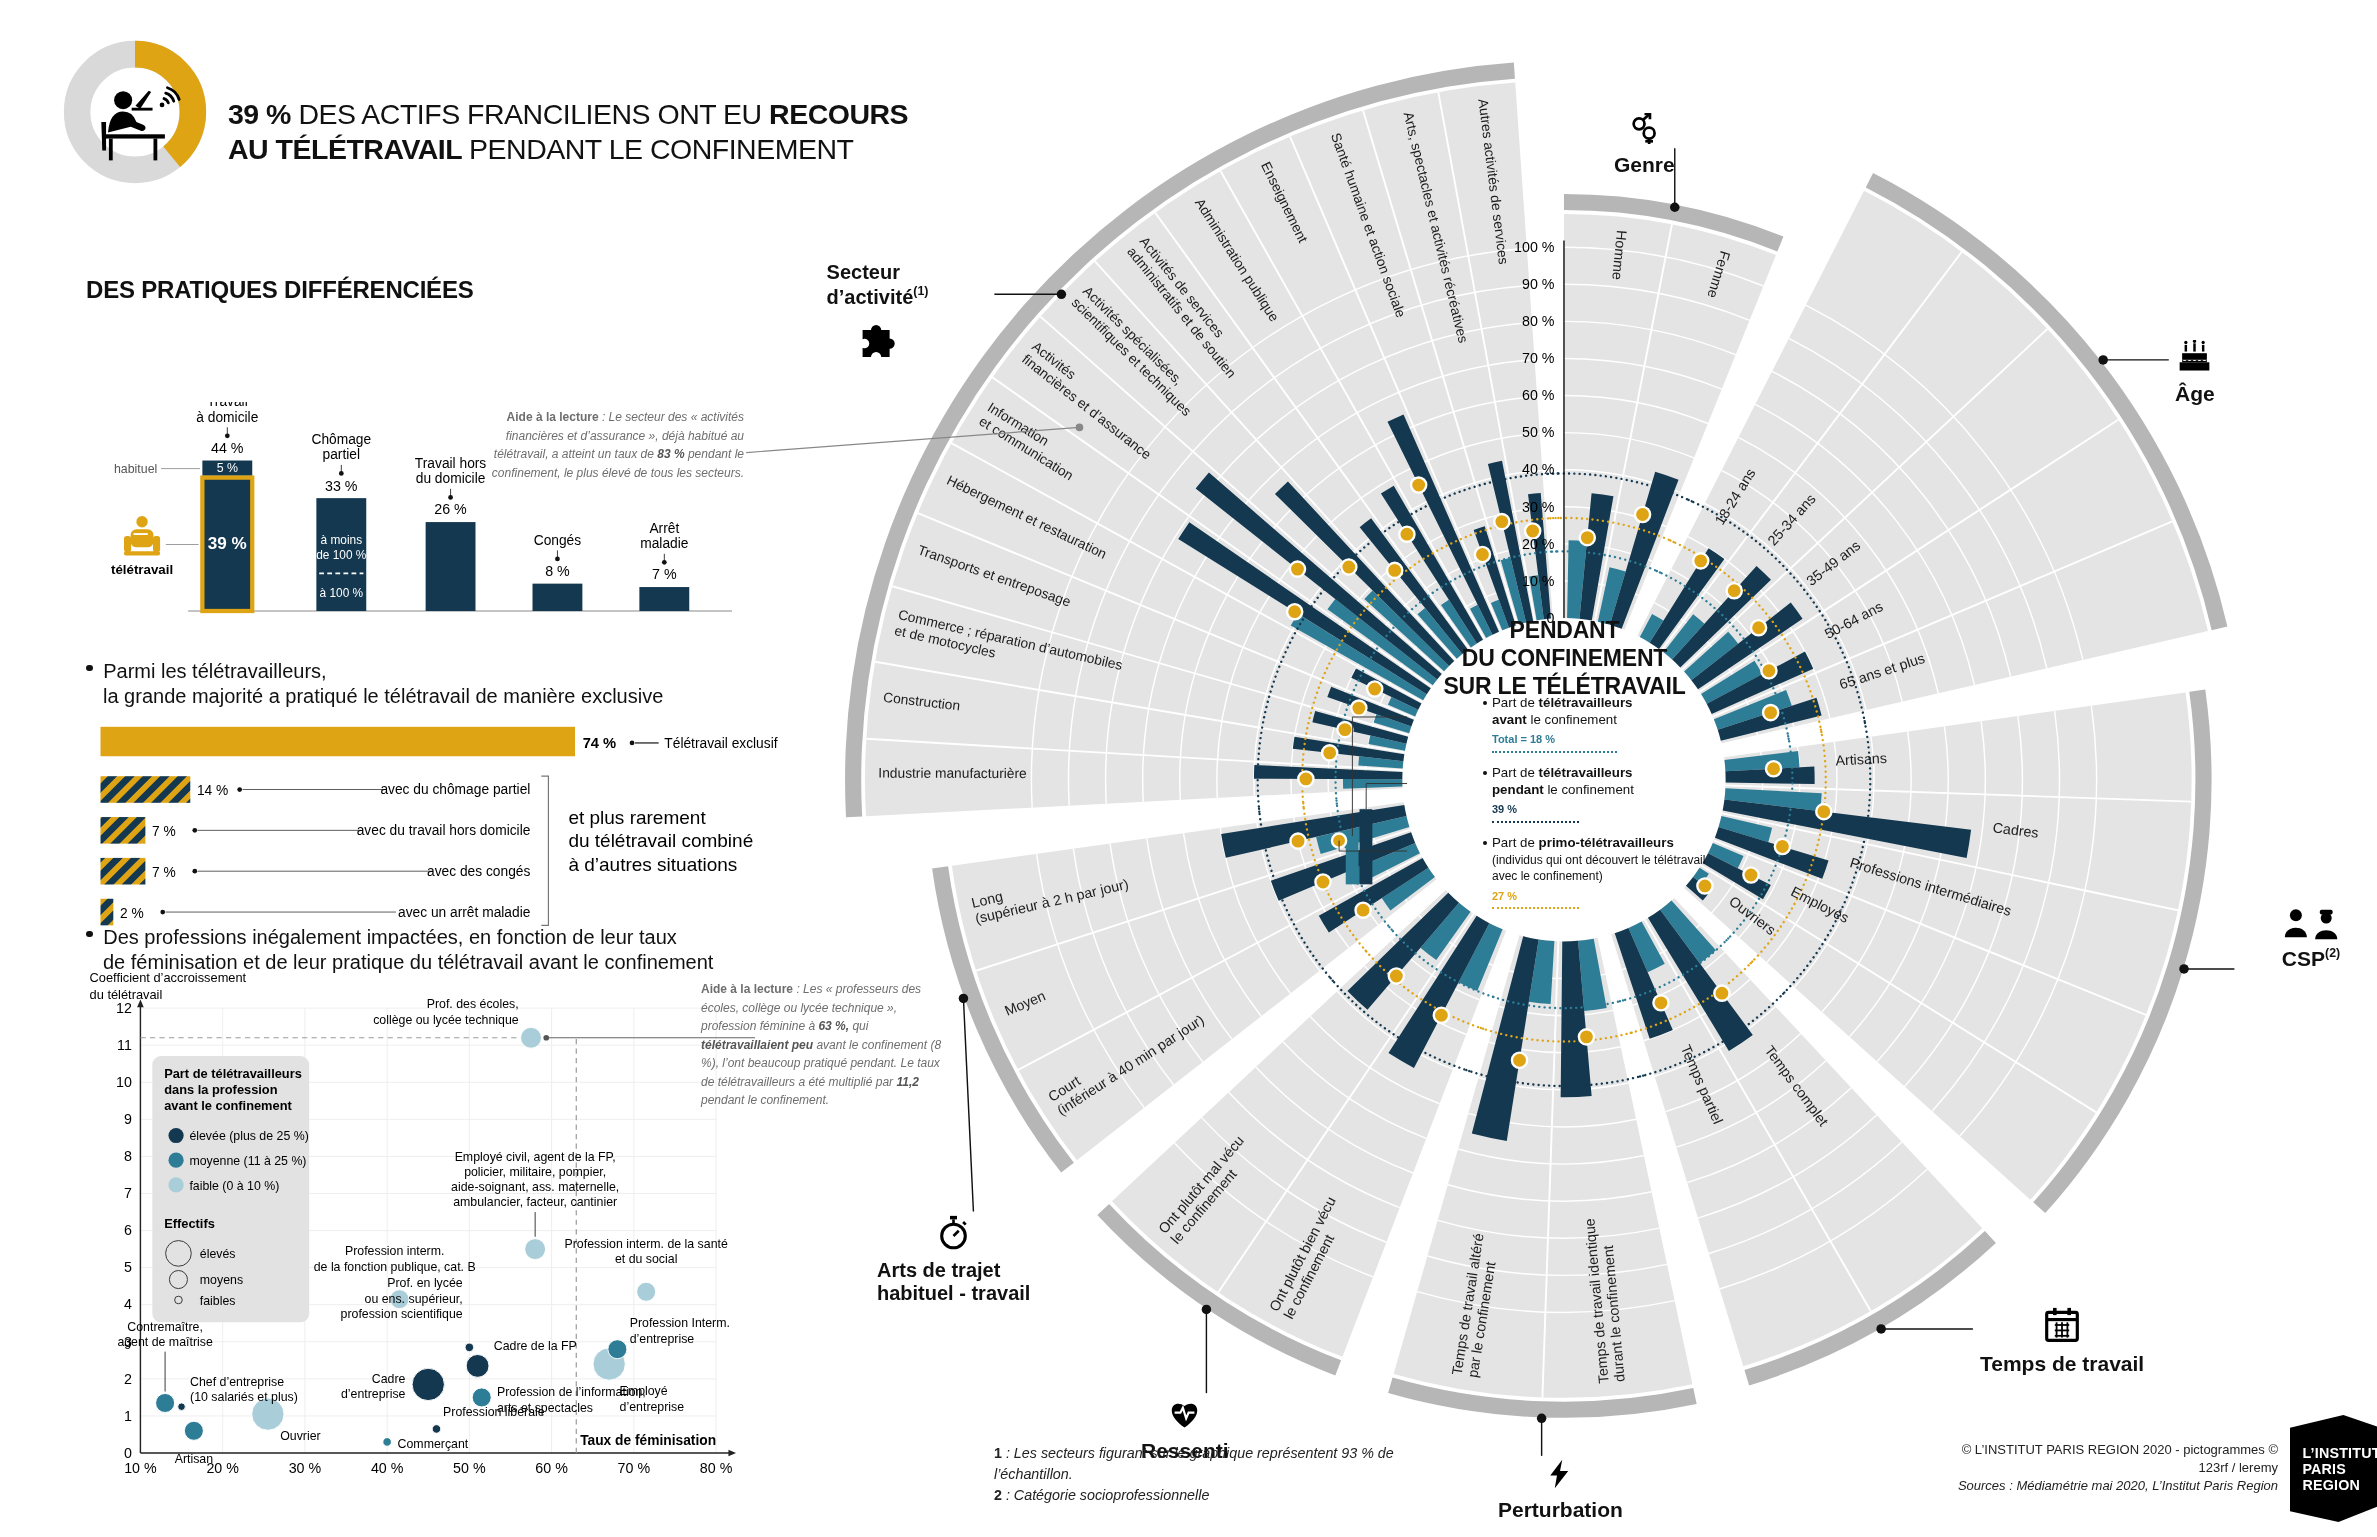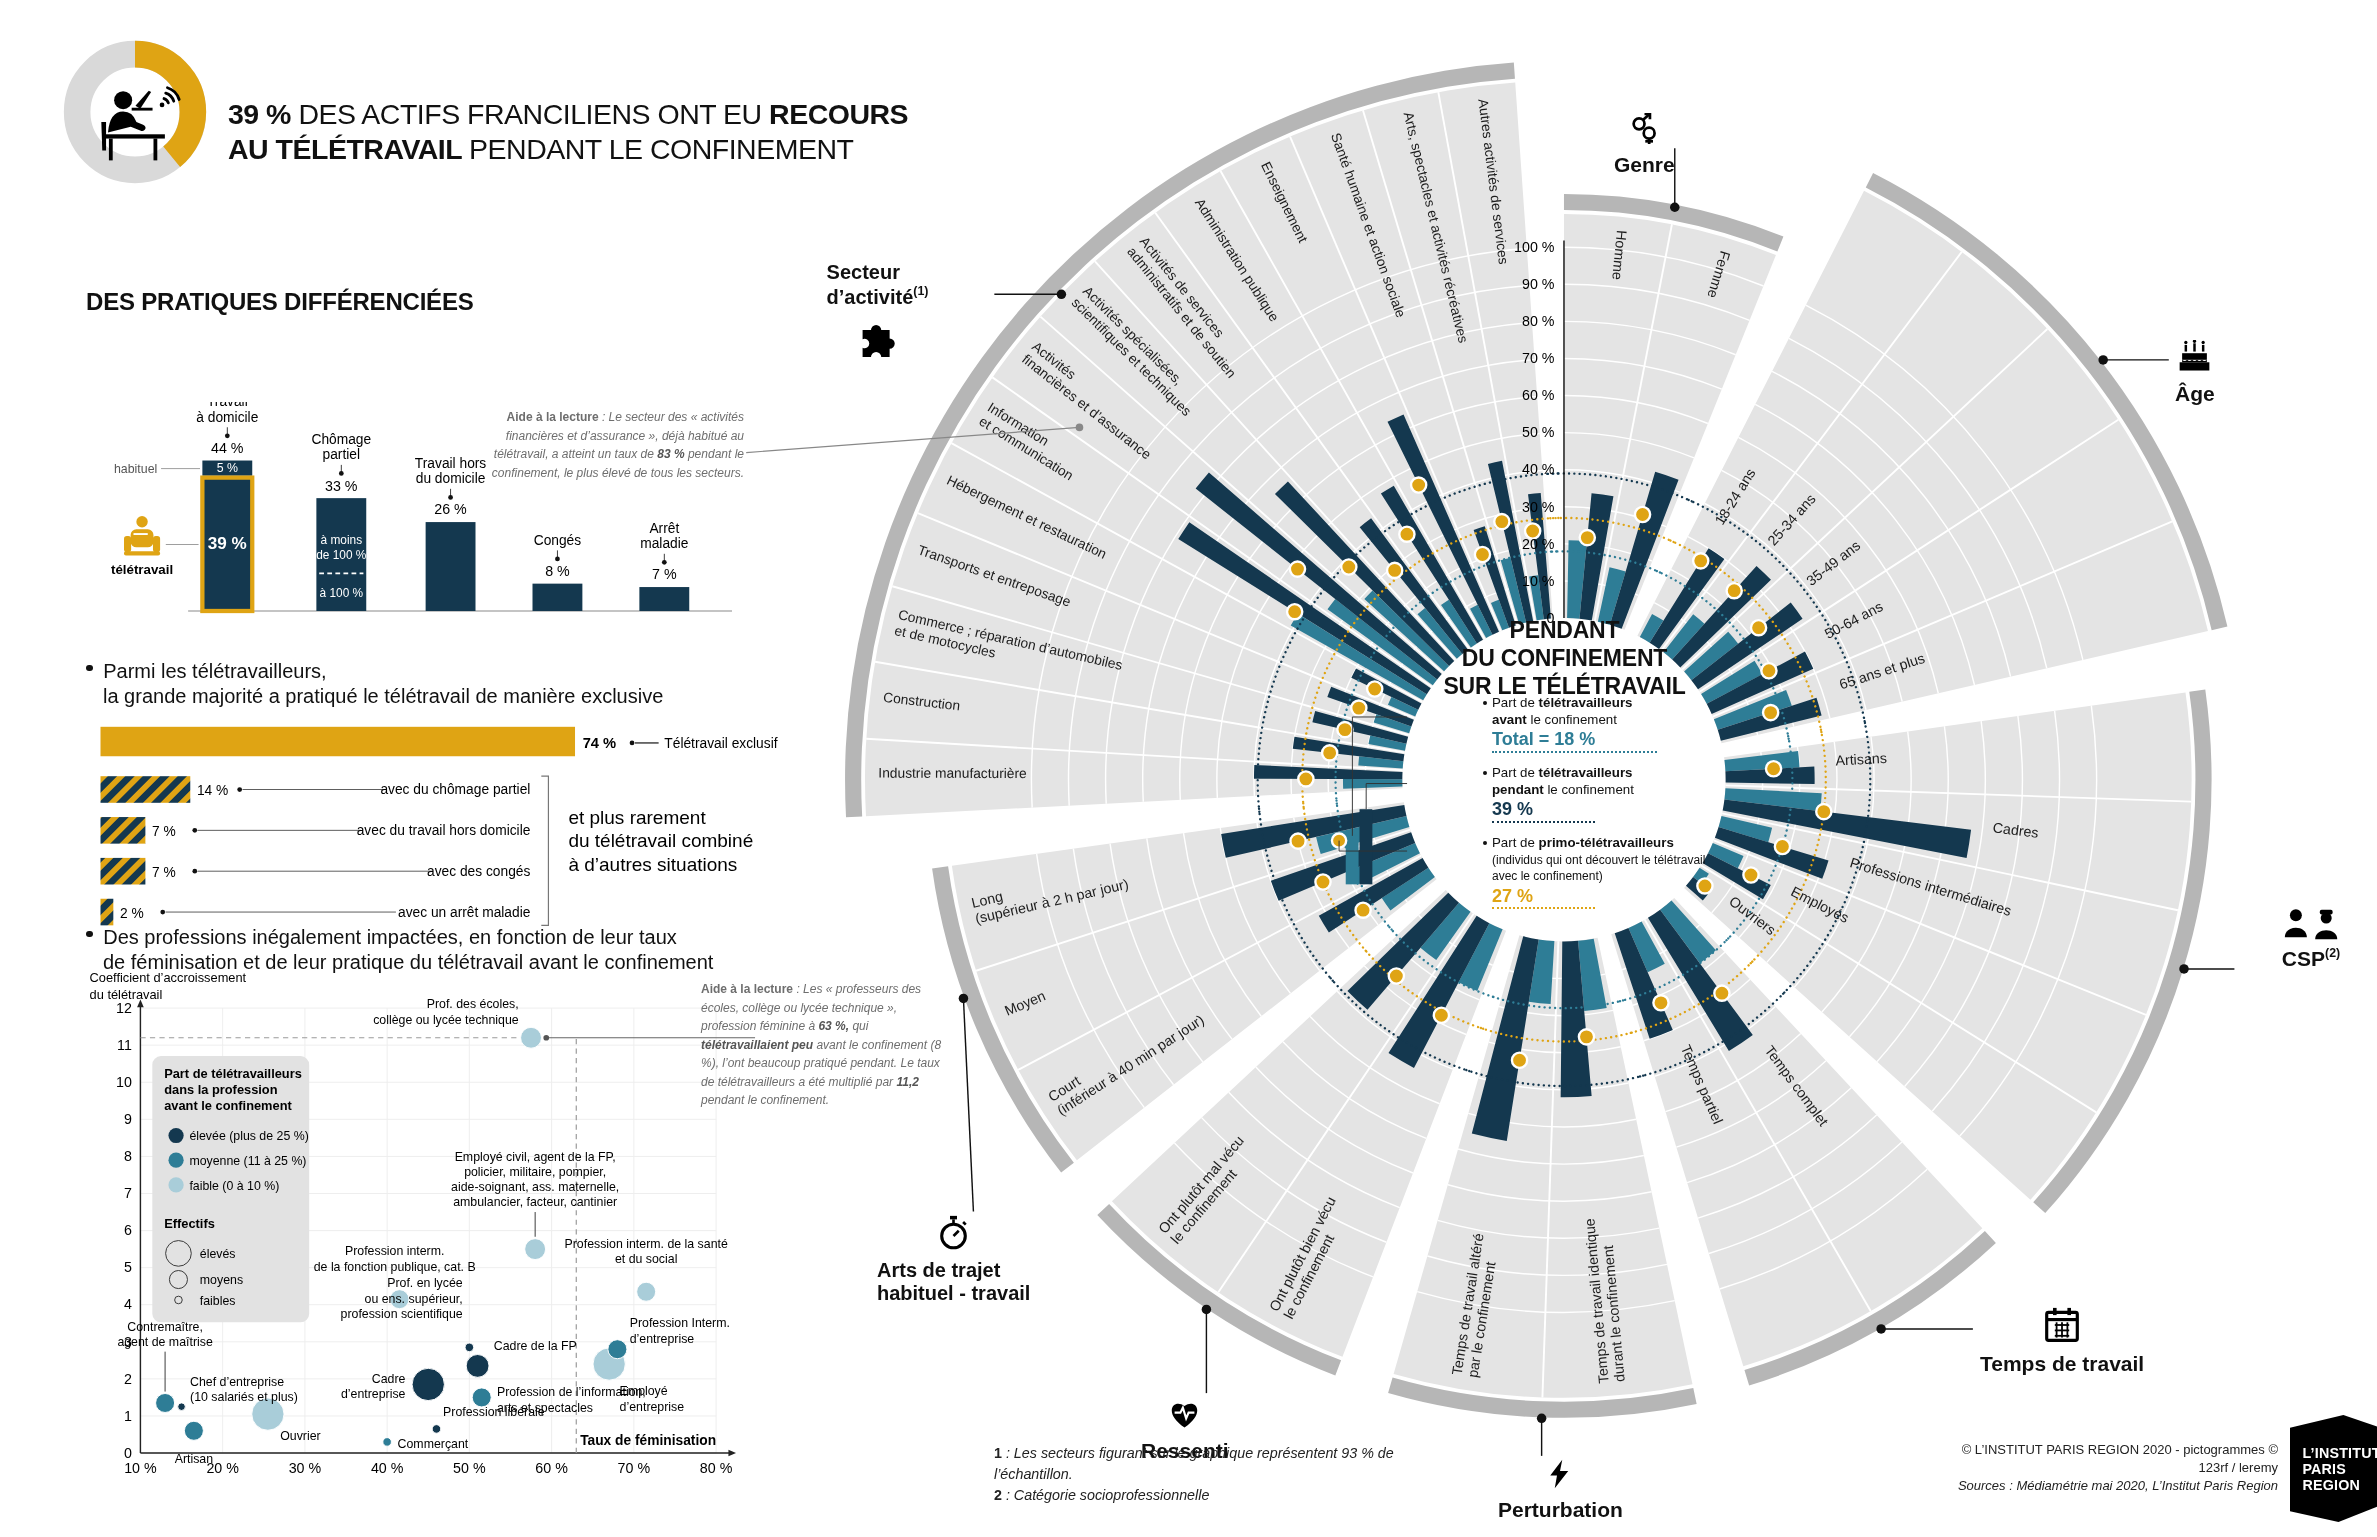--- a/index.html
+++ b/index.html
@@ -14,21 +14,21 @@
   .sec-title{font-size:24px;font-weight:800;letter-spacing:-0.2px;}
   .bullet{font-size:20px;line-height:25px;}
   .bullet .dot{display:inline-block;width:6.7px;height:6.7px;border-radius:50%;background:#111;vertical-align:6.7px;margin-right:10.5px;}
   .bullet .sub{font-style:italic;font-size:17px;color:#222;padding-left:17px;}
   
   .aide{font-size:12px;line-height:18.5px;color:#6e6e6e;}
   
   #radial-title{font-size:23px;line-height:28px;font-weight:800;text-align:center;letter-spacing:-0.2px;}
   .rl-entry{font-size:13.3px;line-height:16.6px;margin-bottom:12.4px;position:relative;padding-left:16px;}
   .rl-entry .pt{position:absolute;left:6.7px;top:5.7px;width:4.8px;height:4.8px;border-radius:50%;background:#111;}
-  .rl-val{display:inline-block;font-weight:800;font-size:18px;margin-top:2.9px;padding:0 62px 2.9px 0;}
+  .rl-val{display:inline-block;font-weight:800;font-size:11px;margin-top:2.9px;padding:0 62px 2.9px 0;}
   .rl-val.teal{color:#2e7d96;border-bottom:2.9px dotted #2e7d96;}
   .rl-val.navy{color:#14384f;border-bottom:2.9px dotted #14384f;}
   .rl-val.gold{color:#dfa414;border-bottom:2.9px dotted #dfa414;}
   .rl-small{font-size:12px;line-height:14.7px;}
   
   .callout{display:flex;align-items:center;gap:8.6px;font-size:21px;font-weight:800;flex-direction:column;}
   .callout .icn{flex:0 0 auto;line-height:0;}
   .callout .sup{font-size:12.4px;vertical-align:8.6px;font-weight:800;}
   .callout.col{flex-direction:column;gap:2.9px;}
   
@@ -59,21 +59,21 @@
       <rect x="214" y="231" width="8" height="46" fill="#000"></rect>
       <rect x="120" y="231" width="8" height="46" fill="#000"></rect>
       <path d="M104 196 h10 v60 h-8 z" fill="#000"></path>
       <circle cx="232" cy="160" r="5" fill="#000"></circle>
       <path d="M236.2 146.7 A 14 14 0 0 1 245.3 155.8" fill="none" stroke="#000" stroke-width="6" stroke-linecap="round"></path>
       <path d="M239.8 135.3 A 26 26 0 0 1 256.7 152.2" fill="none" stroke="#000" stroke-width="6" stroke-linecap="round"></path>
       <path d="M243.4 123.9 A 38 38 0 0 1 268.1 148.6" fill="none" stroke="#000" stroke-width="6" stroke-linecap="round"></path>
     </svg>
   <h1 id="page-title" class="abs"><b>39 % </b><span>DES ACTIFS FRANCILIENS ONT EU </span><b>RECOURS</b><br><b>AU TÉLÉTRAVAIL </b><span>PENDANT LE CONFINEMENT</span></h1>
 
-  <h2 class="abs sec-title" style="left:86px;top:288px">DES PRATIQUES DIFFÉRENCIÉES</h2>
+  <h2 class="abs sec-title" style="left:86px;top:276px">DES PRATIQUES DIFFÉRENCIÉES</h2>
 
 
   <svg id="svg-chart1" class="abs" style="left:100px;top:402px" width="637" height="228" viewBox="0 0 1340 480">
       <line x1="185" y1="440" x2="1330" y2="440" stroke="#8a8a8a" stroke-width="2.5"></line>
       <rect x="215" y="123.19999999999999" width="105" height="32" fill="#14384f"></rect>
       <rect x="215" y="159.2" width="105" height="280.8" fill="#14384f" stroke="#dfa414" stroke-width="9"></rect>
       <text x="267.5" y="148.2" text-anchor="middle" fill="#fff" font-size="26">5 %</text>
       <text x="267.5" y="309.2" text-anchor="middle" fill="#fff" font-size="36" font-weight="700">39 %</text>
       <text x="120" y="149.2" text-anchor="end" font-size="26" fill="#555">habituel</text>
       <line x1="128" y1="140.2" x2="210" y2="140.2" stroke="#999" stroke-width="2"></line>

